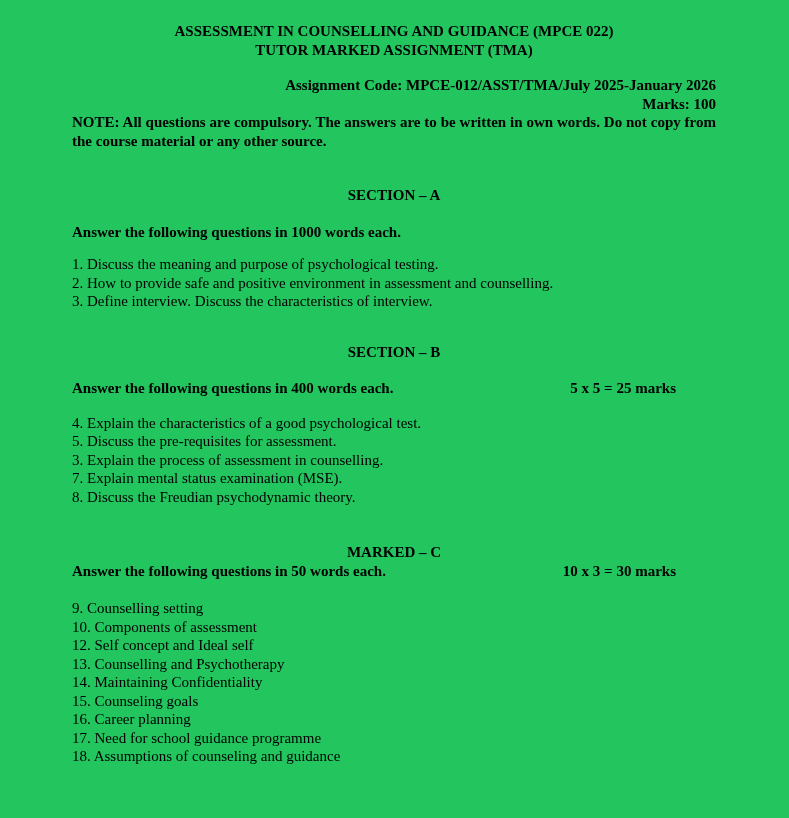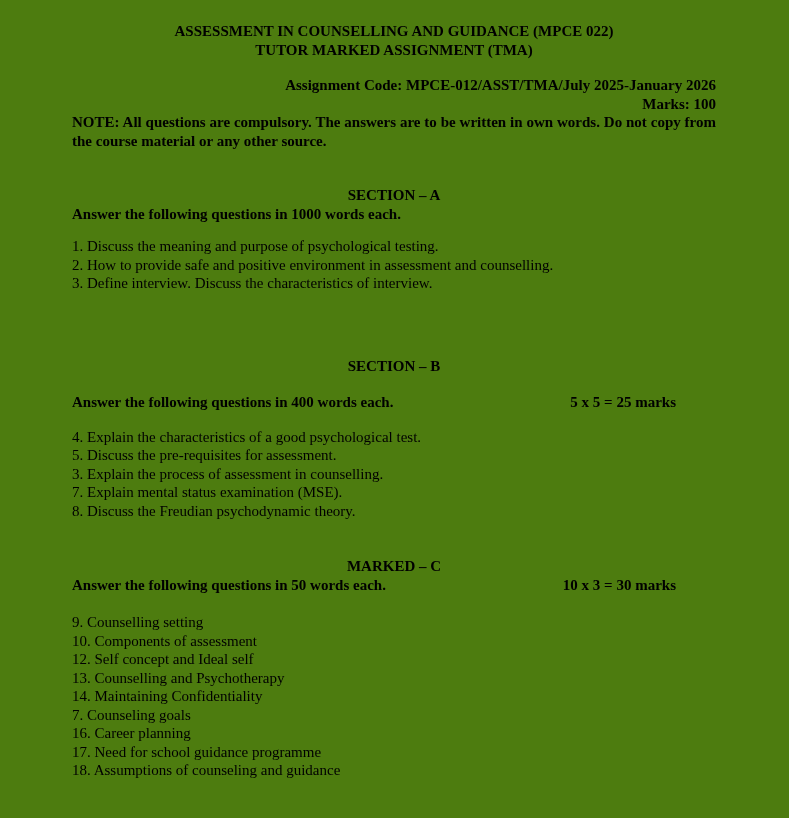--- a/index.html
+++ b/index.html
@@ -4,21 +4,21 @@
 <style>
   html, body {
     margin: 0;
     padding: 0;
     background: #ffffff;
   }
   .page {
     position: relative;
     width: 789px;
     height: 818px;
-    background: #4d7c0f;
+    background: #22c55e;
     color: #000000;
     font-family: "Liberation Serif", "DejaVu Serif", serif;
     font-size: 15px;
     line-height: 18.5px;
     box-sizing: border-box;
     padding: 22px 73px 0 72px;
     overflow: hidden;
   }
   .doc-title {
     text-align: center;
@@ -44,24 +44,24 @@
   }
   .instruction-row .marks {
     padding-right: 40px;
     white-space: nowrap;
   }
   .question {
     white-space: nowrap;
   }
   
   .sec-a { margin-top: 36px; }
-  .sec-a .instruction-row { margin-top: 0; }
+  .sec-a .instruction-row { margin-top: 18px; }
   .sec-a .questions { margin-top: 14px; }
 
-  .sec-b { margin-top: 64px; }
+  .sec-b { margin-top: 32px; }
   .sec-b .instruction-row { margin-top: 18px; gap: 44px; }
   .sec-b .questions { margin-top: 16px; }
 
   .sec-c { margin-top: 37px; }
   .sec-c .instruction-row { margin-top: 0; }
   .sec-c .questions { margin-top: 19px; }
 </style>
 </head>
 <body>
 
@@ -111,20 +111,20 @@
     <div class="instruction-row">
       <span>Answer the following questions in 50 words each.</span>
       <span class="marks">10 x 3 = 30 marks</span>
     </div>
     <div class="questions">
       <div class="question">9. Counselling setting</div>
       <div class="question">10. Components of assessment</div>
       <div class="question">12. Self concept and Ideal self</div>
       <div class="question">13. Counselling and Psychotherapy</div>
       <div class="question">14. Maintaining Confidentiality</div>
-      <div class="question">7. Counseling goals</div>
+      <div class="question">15. Counseling goals</div>
       <div class="question">16. Career planning</div>
       <div class="question">17. Need for school guidance programme</div>
       <div class="question">18. Assumptions of counseling and guidance</div>
     </div>
   </div>
 
 </div>
 
 </body></html>

